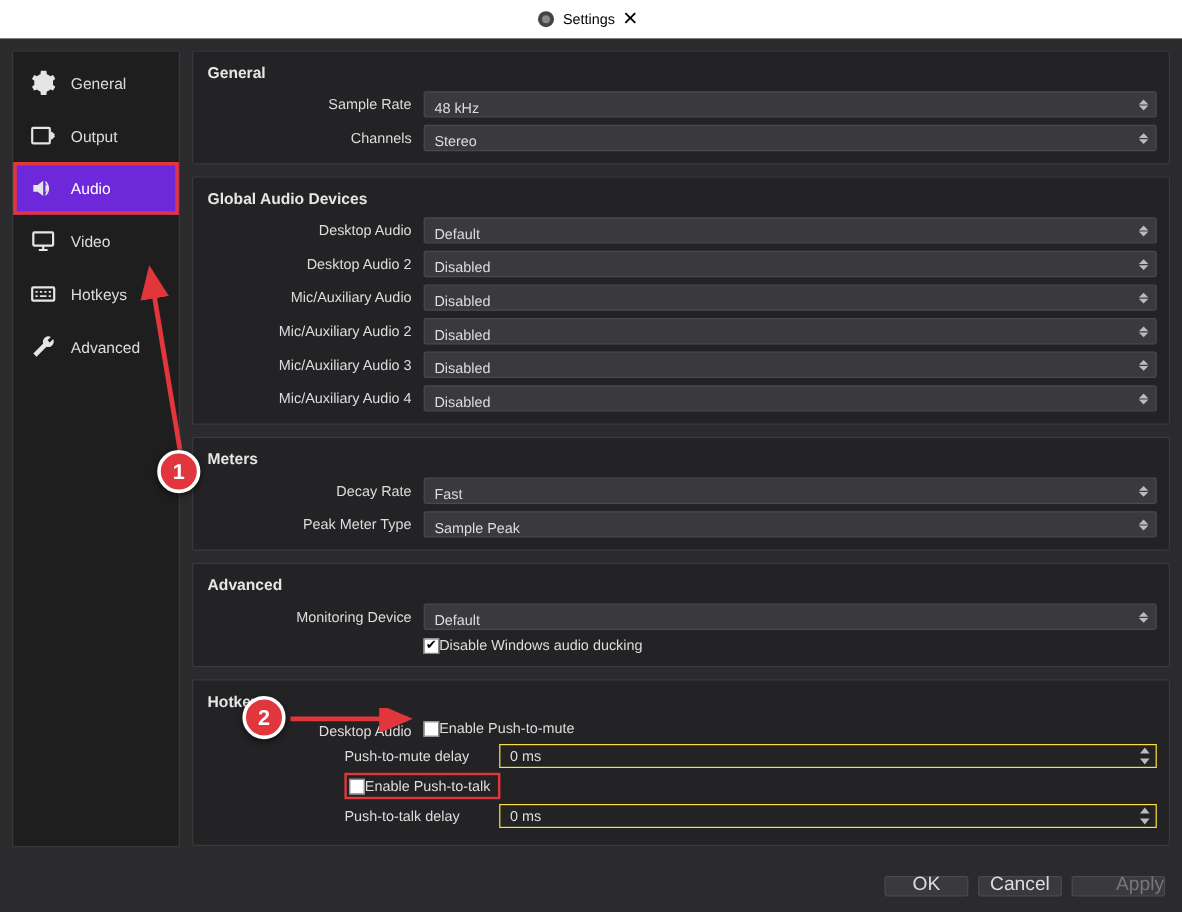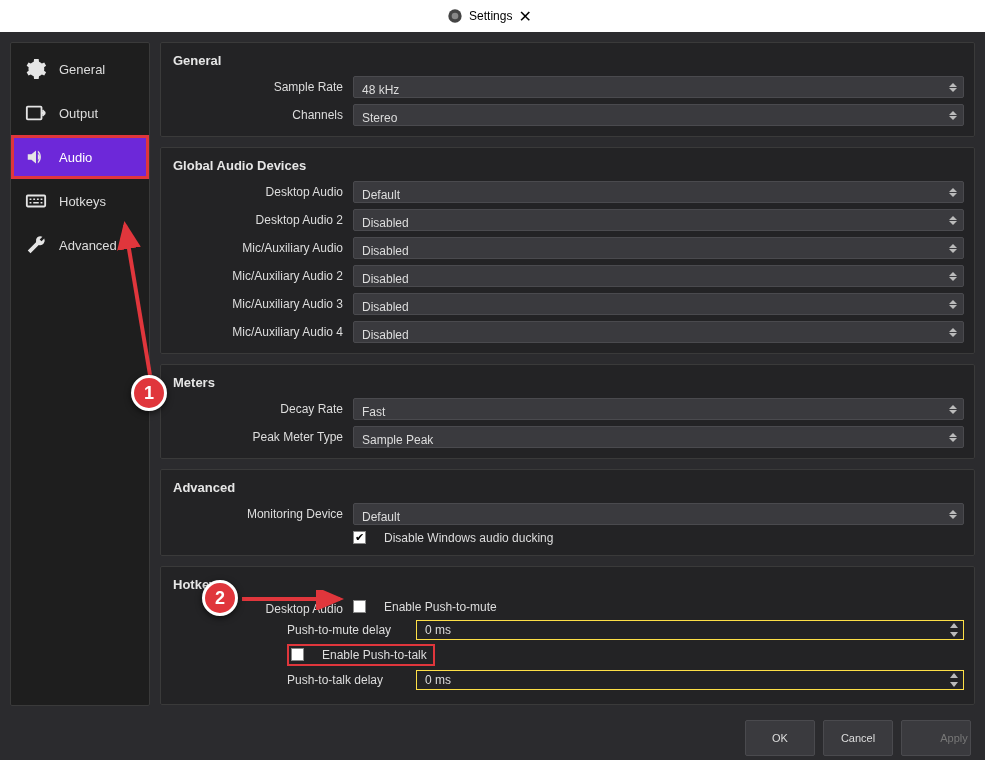--- a/index.html
+++ b/index.html
@@ -20,34 +20,34 @@
   .groupbox { border: 1px solid #3a3a3a; border-radius: 2px; background: #232325; padding: 8px 10px 10px 10px; }
   .group-title { color: #e6e6e6; font-weight: 600; font-size: 13px; padding: 2px 0 8px 2px; }
   .form-row { display: flex; align-items: center; margin-bottom: 6px; }
   .form-row:last-child { margin-bottom: 0; }
   .form-label { width: 182px; text-align: right; color: #ddd; font-size: 12px; padding-right: 10px; }
   .combo { flex: 1; display: flex; align-items: flex-end; background: #3a3a3e; border: 1px solid #4a4a4e; border-radius: 2px; height: 22px; padding: 0 22px 0 8px; position: relative; color: #ddd; font-size: 12px; }
   .combo .spinner { position: absolute; right: 2px; top: 1px; bottom: 1px; width: 16px; display:flex; flex-direction:column; justify-content:center; align-items:center; gap:1px;}
   .combo .spinner::before, .combo .spinner::after { content:""; width:0; height:0; border-left:4px solid transparent; border-right:4px solid transparent; }
   .combo .spinner::before { border-bottom:4px solid #bbb; }
   .combo .spinner::after  { border-top:4px solid #bbb; }
-  .check-row { display:flex; align-items:flex-start; gap:18px; color:#ddd; font-size:12px; }
+  .check-row { display:flex; align-items:flex-end; gap:0; color:#ddd; font-size:12px; }
   .checkbox { width:13px; height:13px; border:1px solid #888; background:#fff; display:inline-flex; align-items:center; justify-content:center; font-size:10px; color:#000;}
   .checkbox.unchecked { background:#fff; }
   .checkbox.checked::after { content:"✔"; font-size:11px; line-height:11px; }
   .hk-subrow { display:flex; align-items:center; margin-left:116px; margin-bottom:4px; }
   .hk-text { color:#ddd; font-size:12px; margin-right:14px; width:115px;}
   .hk-value { flex:1; background:#232325; border:1px solid #fde047; height:20px; padding:0 22px 0 8px; color:#ddd; font-size:12px; display:flex; align-items:center; position:relative;}
   .vspinner { position:absolute; right:2px; top:1px; bottom:1px; width:14px; display:flex; flex-direction:column; justify-content:space-between; align-items:center; padding:1px 0;}
   .vspinner div { width:0;height:0;border-left:4px solid transparent;border-right:4px solid transparent;}
   .vspinner .up { border-bottom:5px solid #bbb;}
   .vspinner .dn { border-top:5px solid #bbb;}
   .redframe { border:2px solid #e0363c; padding:2px 6px 2px 2px; display:inline-flex; }
   .footer { position:absolute; bottom:0; left:0; right:0; height:44px; display:flex; justify-content:flex-end; align-items:center; padding:0 14px; gap:8px; background:#2b2b2e;}
-  .btn { min-width:70px; height:36px; background:#3a3a3e; border:1px solid #4a4a4e; color:#ddd; font-size:11px; border-radius:2px; cursor:pointer; display:flex; align-items:center; justify-content:center;}
+  .btn { min-width:70px; height:17px; background:#3a3a3e; border:1px solid #4a4a4e; color:#ddd; font-size:16px; border-radius:2px; cursor:pointer; display:flex; align-items:center; justify-content:center;}
   .btn.disabled { color:#777; cursor:default;padding-left:36px;}
   
   .callout { position:absolute; width:36px; height:36px; background:#e0363c; border:3px solid #fff; border-radius:50%; box-shadow:0 2px 6px rgba(0,0,0,0.6); display:flex; align-items:center; justify-content:center; color:#fff; font-weight:700; font-size:18px; z-index:50;}
   .arrow { position:absolute; z-index:40; pointer-events:none;}
 </style>
 </head>
 <body>
 
 <div class="titlebar">
   <div class="titlebar-left">
@@ -86,20 +86,29 @@
       <span class="icon">
         <svg viewBox="0 0 24 24" width="22" height="22">
             <path d="M3 9v6h4l5 4V5L7 9H3zm13 3a4 4 0 00-2-3.5v7A4 4 0 0016 12zm-2-7v2.1a7 7 0 010 9.8V19a9 9 0 000-14z"></path>
           </svg>
       </span>
       <span>Audio</span>
     </div>
     <div class="sidebar-item">
       <span class="icon">
         <svg viewBox="0 0 24 24" width="22" height="22">
+            <rect x="3" y="4" width="18" height="12" rx="1" fill="none" stroke="#e5e5e5" stroke-width="2"></rect>
+            <path d="M8 20h8m-4-4v4" stroke="#e5e5e5" stroke-width="2"></path>
+          </svg>
+      </span>
+      <span>Video</span>
+    </div>
+    <div class="sidebar-item">
+      <span class="icon">
+        <svg viewBox="0 0 24 24" width="22" height="22">
             <rect x="2" y="6" width="20" height="12" rx="1" fill="none" stroke="#e5e5e5" stroke-width="2"></rect>
             <path d="M5 10h2M9 10h2M13 10h2M17 10h2M5 14h2M9 14h6M17 14h2" stroke="#e5e5e5" stroke-width="1.6"></path>
           </svg>
       </span>
       <span>Hotkeys</span>
     </div>
     <div class="sidebar-item">
       <span class="icon">
         <svg viewBox="0 0 24 24" width="22" height="22">
             <path d="M21 5l-3 3-2-2 3-3a5 5 0 00-7 6L3 18l3 3 9-9a5 5 0 006-7z"></path>

